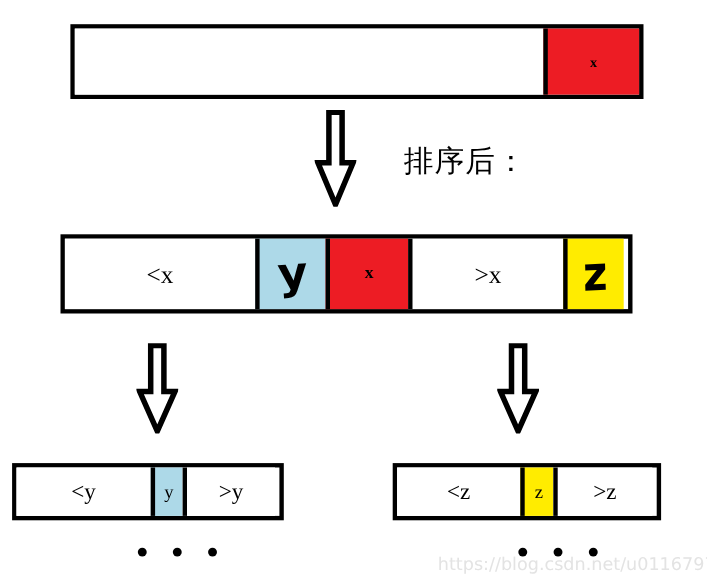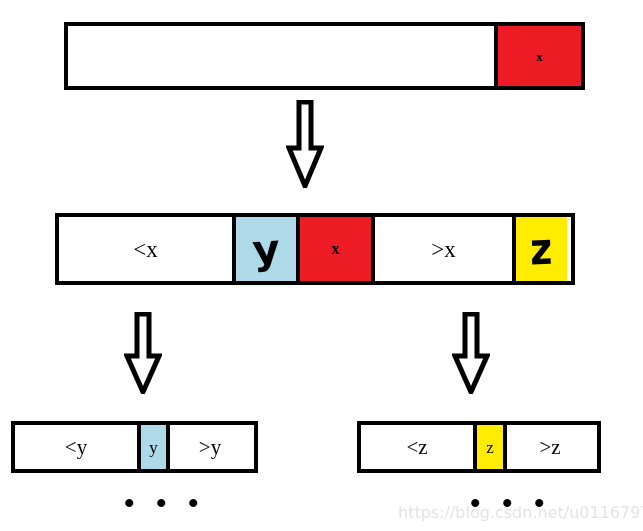--- a/index.html
+++ b/index.html
@@ -179,20 +179,21 @@
       <span class="lbl">x</span>
     </div>
   </div>
 
   <div class="arrow" id="arrow-top">
     <svg width="38" height="88" viewBox="0 0 38 88" xmlns="http://www.w3.org/2000/svg">
       <path d="M13 2 L25 2 L25 48 L35 48 L19 86 L3 48 L13 48 Z" fill="#ffffff" stroke="#000000" stroke-width="5" stroke-linejoin="miter"></path>
     </svg>
   </div>
 
+  <div id="sorted-label">排序后：</div>
 
   <div class="bar" id="mid-bar">
     <div class="cell white seg-lt">
       <span class="lbl">&lt;x</span>
     </div>
     <div class="cell blue seg-y">
       <span class="hand hand-y">y</span>
     </div>
     <div class="cell red seg-x">
       <span class="lbl">x</span>

